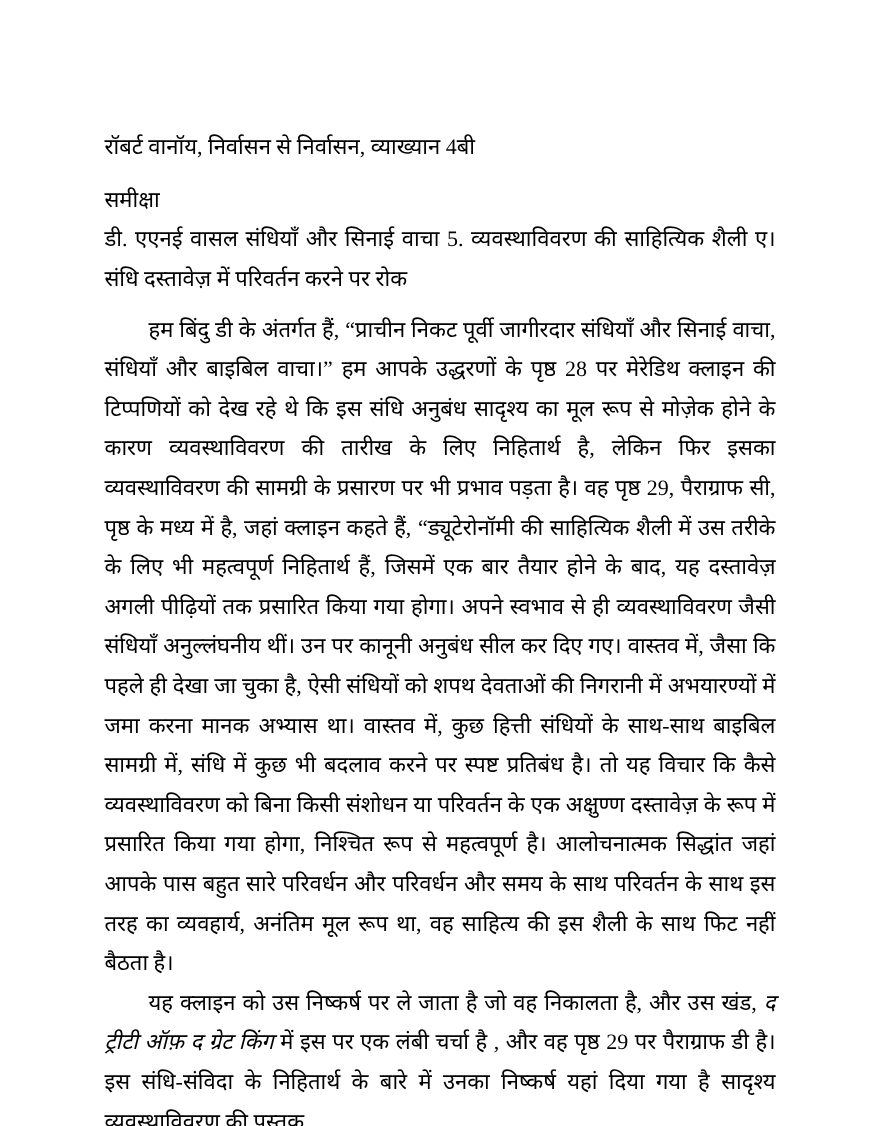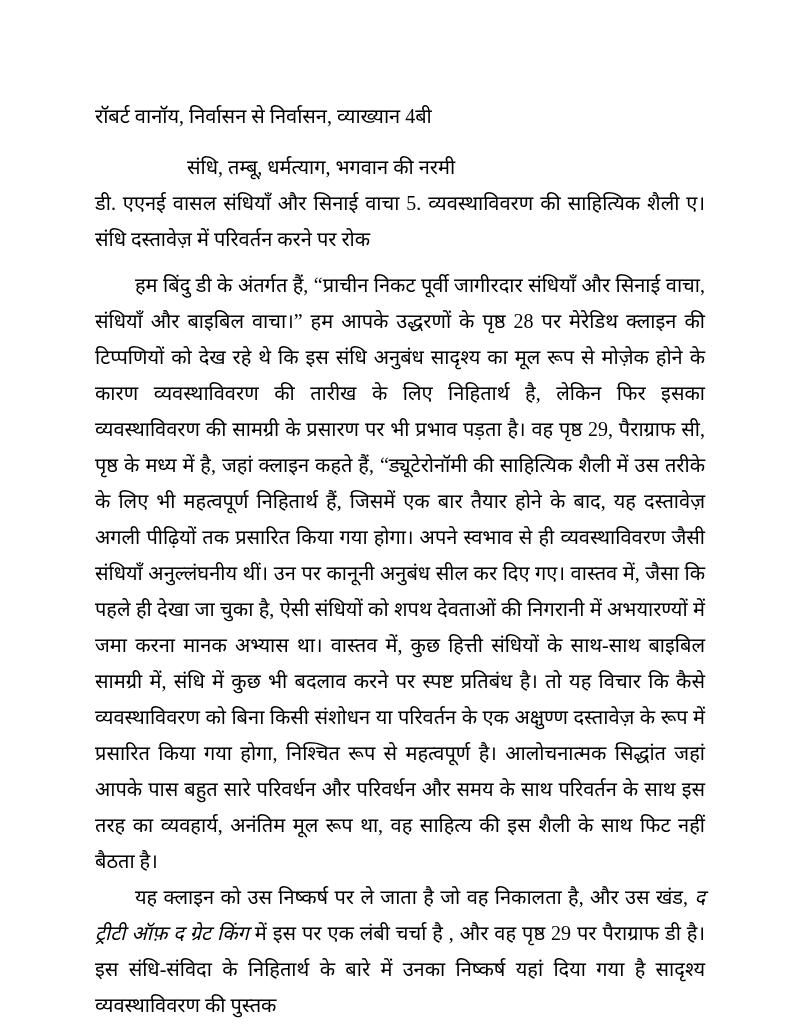--- a/index.html
+++ b/index.html
@@ -13,20 +13,21 @@
     overflow: hidden;
     font-family: "Liberation Serif", "DejaVu Serif", serif;
     color: #000000;
   }
   .page {
     box-sizing: border-box;
     width: 791px;
     height: 984px;
     padding: 98px 86px 30px 95px;
     background: #ffffff;
+    margin-top: 18px;
   }
   .page p {
     margin: 0;
     font-size: 20px;
     line-height: 36px;
   }
   .header-line {
     text-align: left;
   }
   .doc-title {
@@ -53,22 +54,22 @@
     font-style: italic;
   }
 </style>
 </head>
 <body>
 
 <div class="page">
 
   <p class="header-line">रॉबर्ट वानॉय, निर्वासन से निर्वासन, व्याख्यान 4बी</p>
 
-  <p class="doc-title">संधि, तम्बू, धर्मत्याग, भगवान की नरमी</p>
 
+  <p class="review-label">समीक्षा</p>
 
   <p class="section-heading">डी. एएनई वासल संधियाँ और सिनाई वाचा 5. व्यवस्थाविवरण की साहित्यिक शैली  ए। संधि दस्तावेज़ में परिवर्तन करने पर रोक</p>
 
   <p class="body-para para-1">हम बिंदु डी के अंतर्गत हैं, “प्राचीन निकट पूर्वी जागीरदार संधियाँ और सिनाई वाचा, संधियाँ और बाइबिल वाचा।” हम आपके उद्धरणों के पृष्ठ 28 पर मेरेडिथ क्लाइन की टिप्पणियों को देख रहे थे कि इस संधि अनुबंध सादृश्य का मूल रूप से मोज़ेक होने के कारण व्यवस्थाविवरण की तारीख के लिए निहितार्थ है, लेकिन फिर इसका व्यवस्थाविवरण की सामग्री के प्रसारण पर भी प्रभाव पड़ता है। वह पृष्ठ 29, पैराग्राफ सी, पृष्ठ के मध्य में है, जहां क्लाइन कहते हैं, “ड्यूटेरोनॉमी की साहित्यिक शैली में उस तरीके के लिए भी महत्वपूर्ण निहितार्थ हैं, जिसमें एक बार तैयार होने के बाद, यह दस्तावेज़ अगली पीढ़ियों तक प्रसारित किया गया होगा। अपने स्वभाव से ही व्यवस्थाविवरण जैसी संधियाँ अनुल्लंघनीय थीं। उन पर कानूनी अनुबंध सील कर दिए गए। वास्तव में, जैसा कि पहले ही देखा जा चुका है, ऐसी संधियों को शपथ देवताओं की निगरानी में अभयारण्यों में जमा करना मानक अभ्यास था। वास्तव में, कुछ हित्ती संधियों के साथ-साथ बाइबिल सामग्री में, संधि में कुछ भी बदलाव करने पर स्पष्ट प्रतिबंध है। तो यह विचार कि कैसे व्यवस्थाविवरण को बिना किसी संशोधन या परिवर्तन के एक अक्षुण्ण दस्तावेज़ के रूप में प्रसारित किया गया होगा, निश्चित रूप से महत्वपूर्ण है। आलोचनात्मक सिद्धांत जहां आपके पास बहुत सारे परिवर्धन और परिवर्धन और समय के साथ परिवर्तन के साथ इस तरह का व्यवहार्य, अनंतिम मूल रूप था, वह साहित्य की इस शैली के साथ फिट नहीं बैठता है।</p>
 
   <p class="body-para para-2"><span>यह क्लाइन को उस निष्कर्ष पर ले जाता है जो वह निकालता है, और उस खंड, </span><span class="italic">द ट्रीटी ऑफ़ द ग्रेट किंग</span><span> में इस पर एक लंबी चर्चा है , और वह पृष्ठ 29 पर पैराग्राफ डी है। इस संधि-संविदा के निहितार्थ के बारे में उनका निष्कर्ष यहां दिया गया है सादृश्य व्यवस्थाविवरण की पुस्तक</span></p>
 
 </div>
 
 </body></html>

